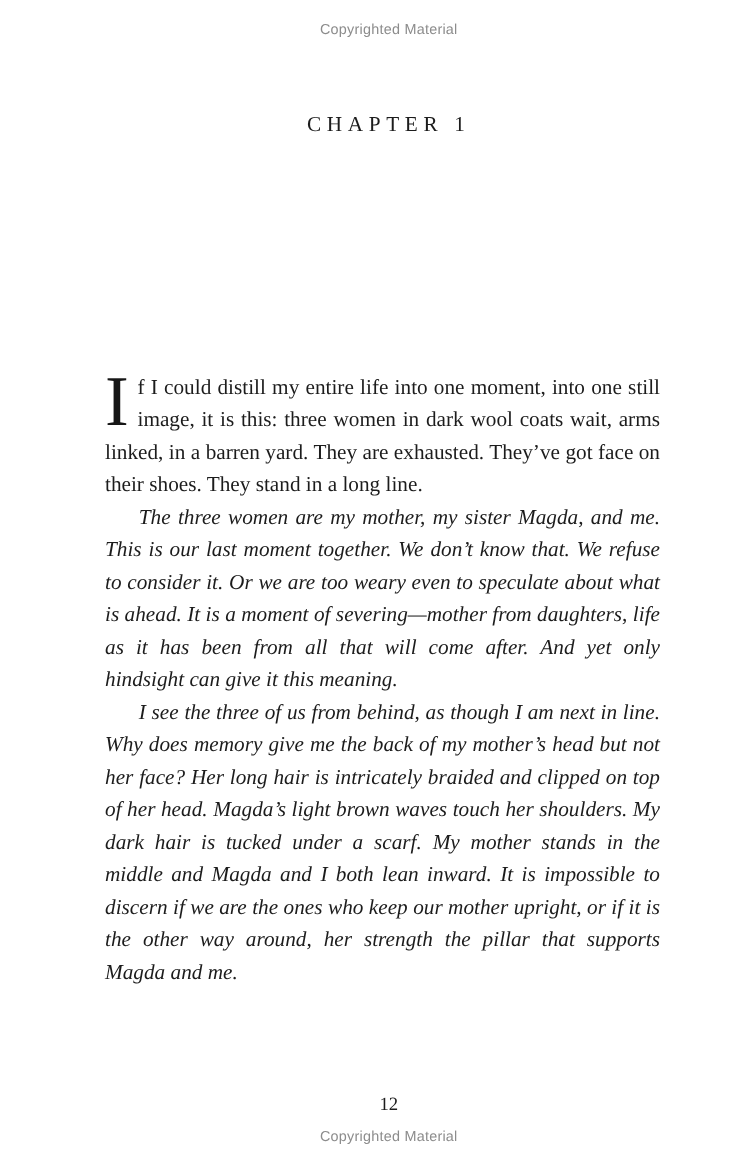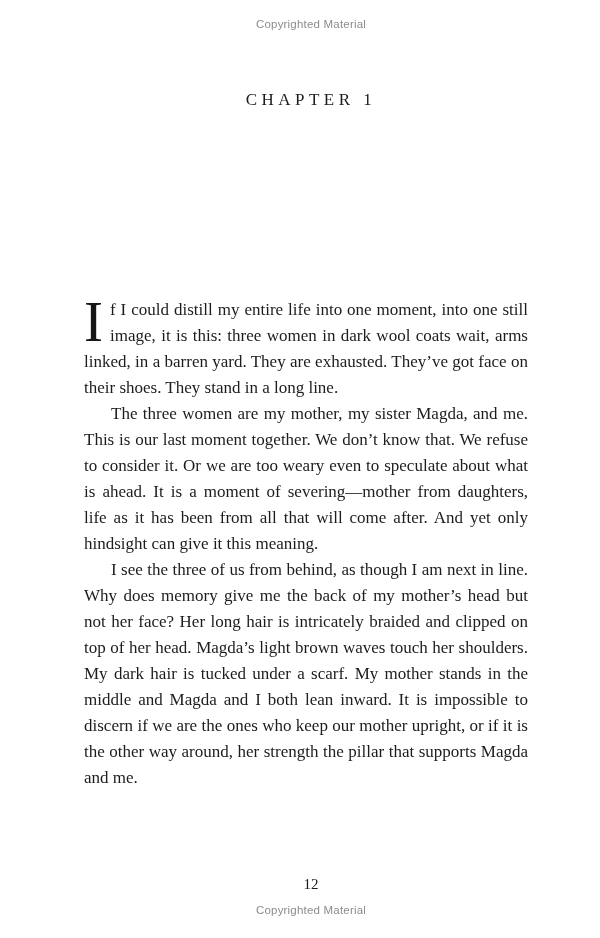--- a/index.html
+++ b/index.html
@@ -57,20 +57,21 @@
     font-size: 17px;
     line-height: 26px;
     text-align: justify;
     color: #1c1c1c;
   }
   .body-text p {
     margin: 0;
   }
   .body-text p.indented {
     text-indent: 27px;
+    font-style: italic;
   }
   .dropcap {
     float: left;
     font-size: 57px;
     line-height: 43px;
     padding-top: 3px;
     padding-right: 7px;
     color: #161616;
   }
   .page-number {

